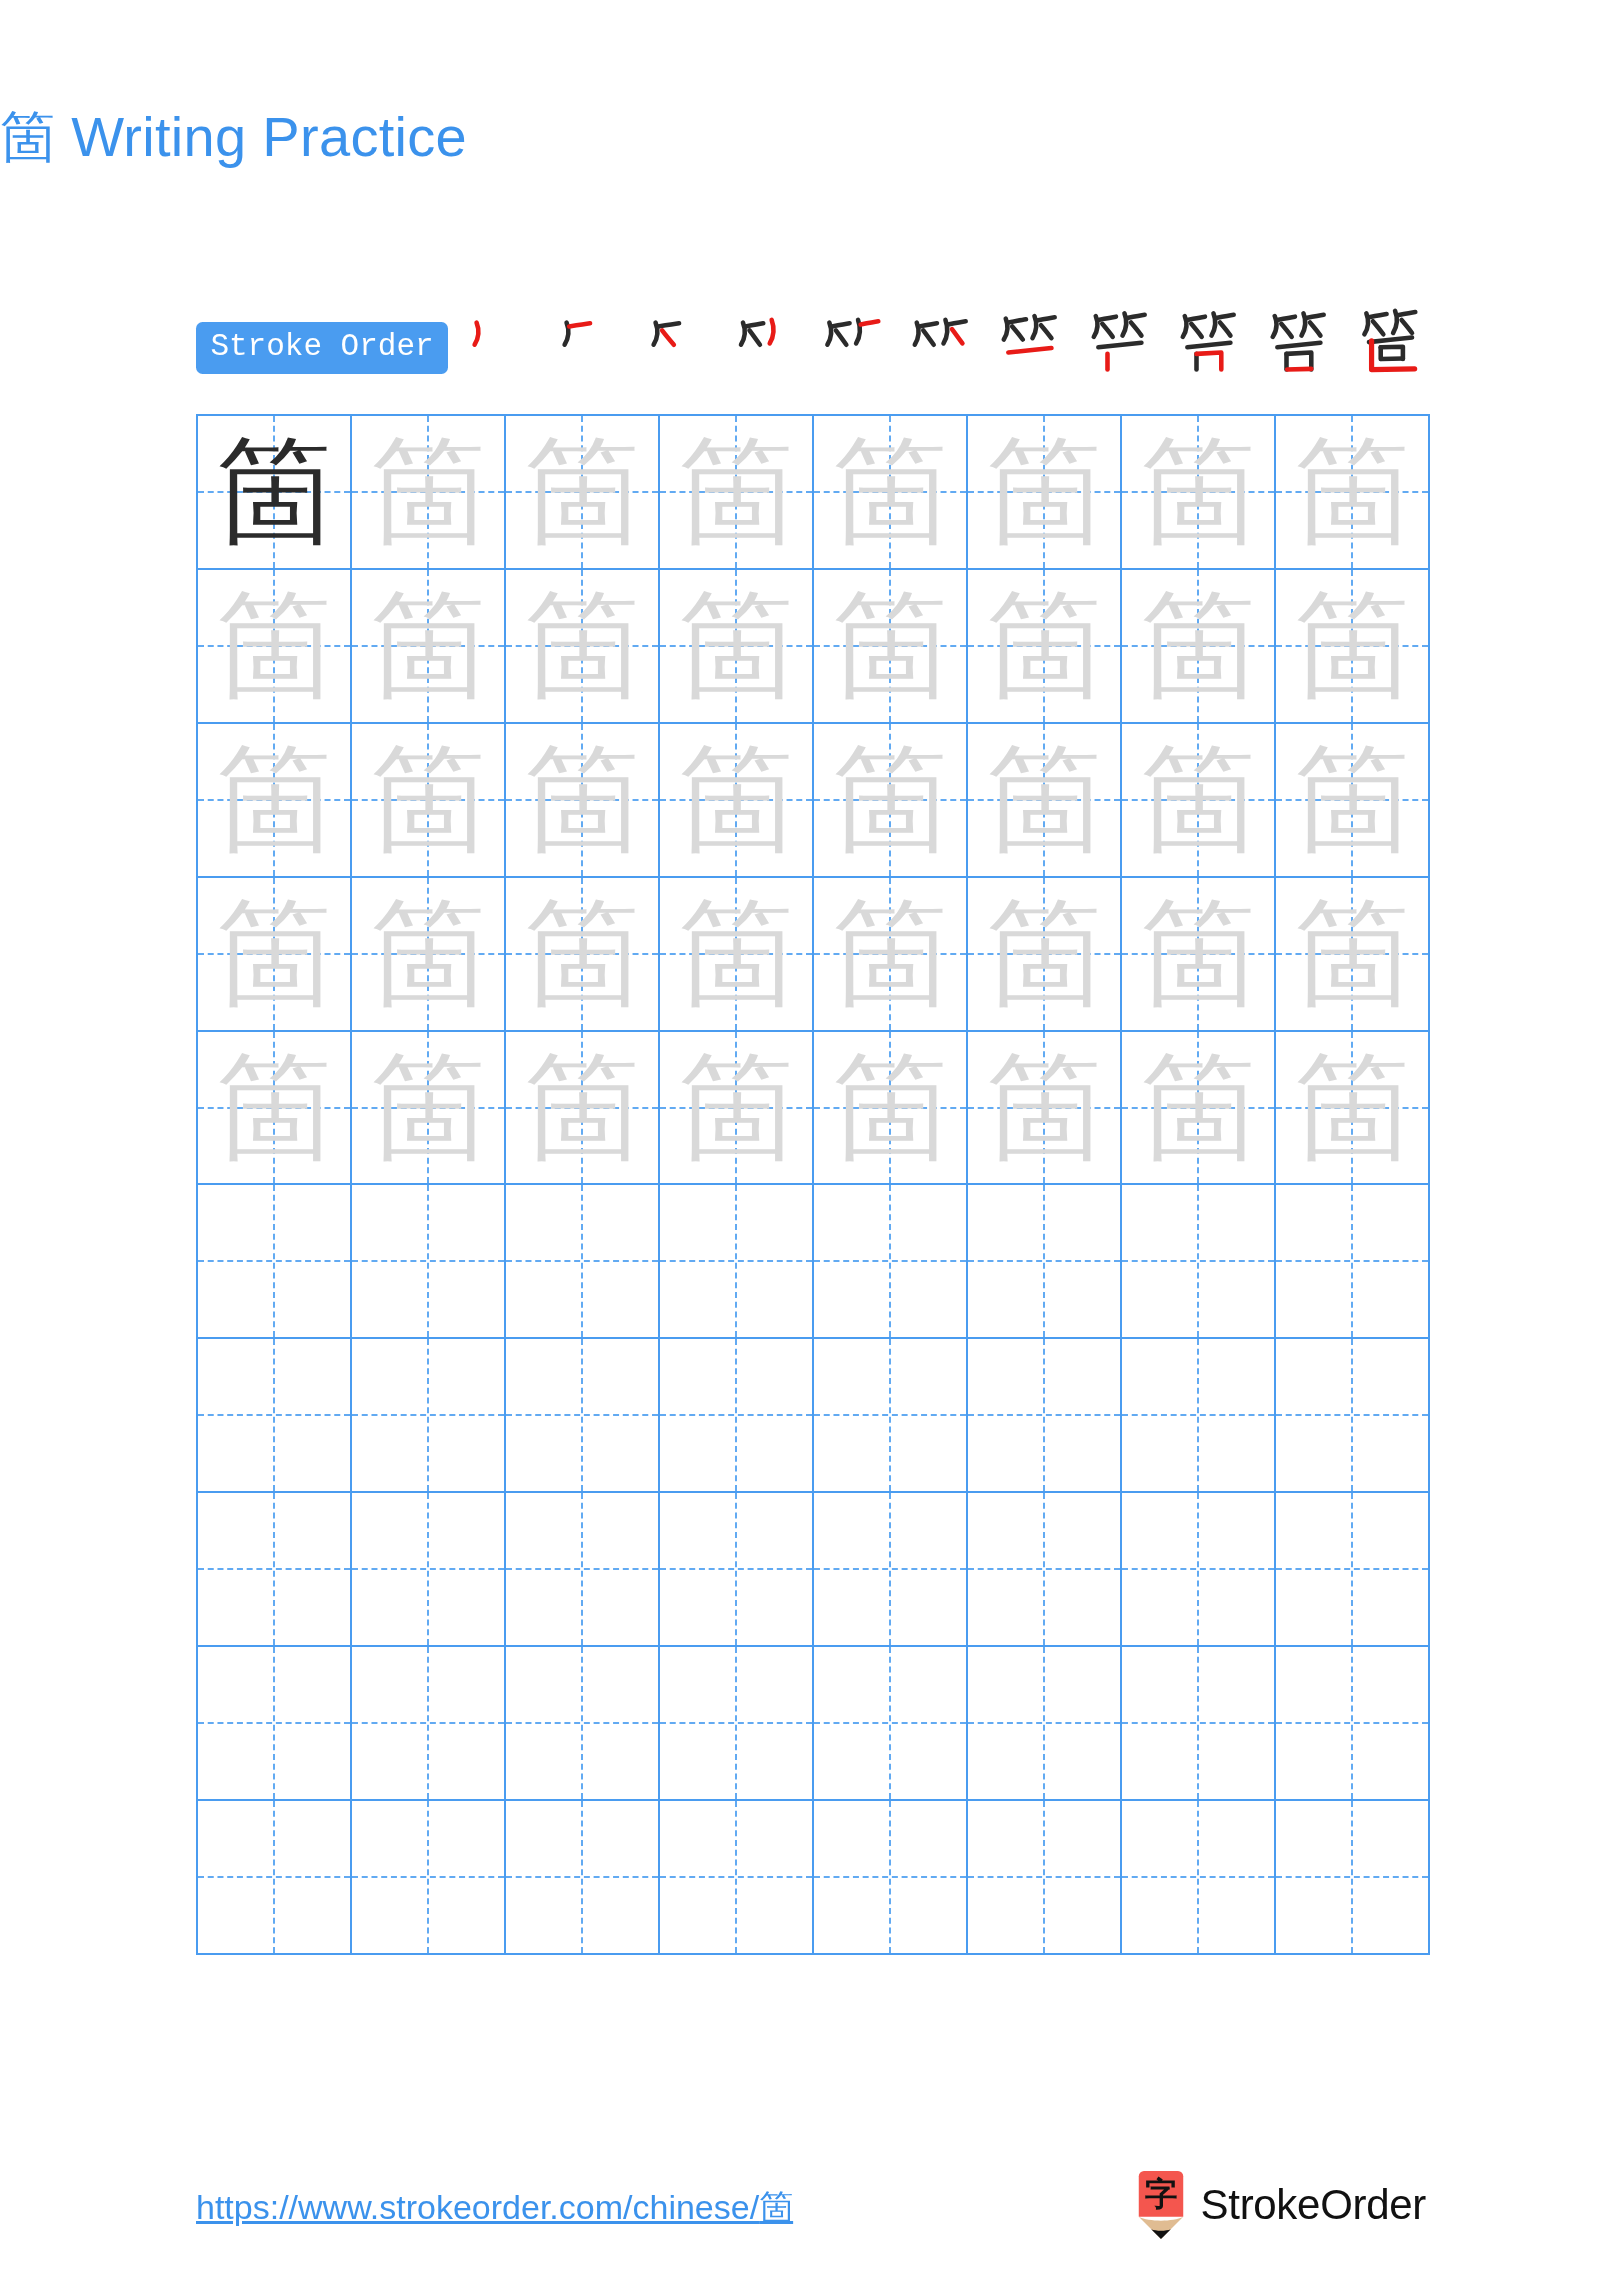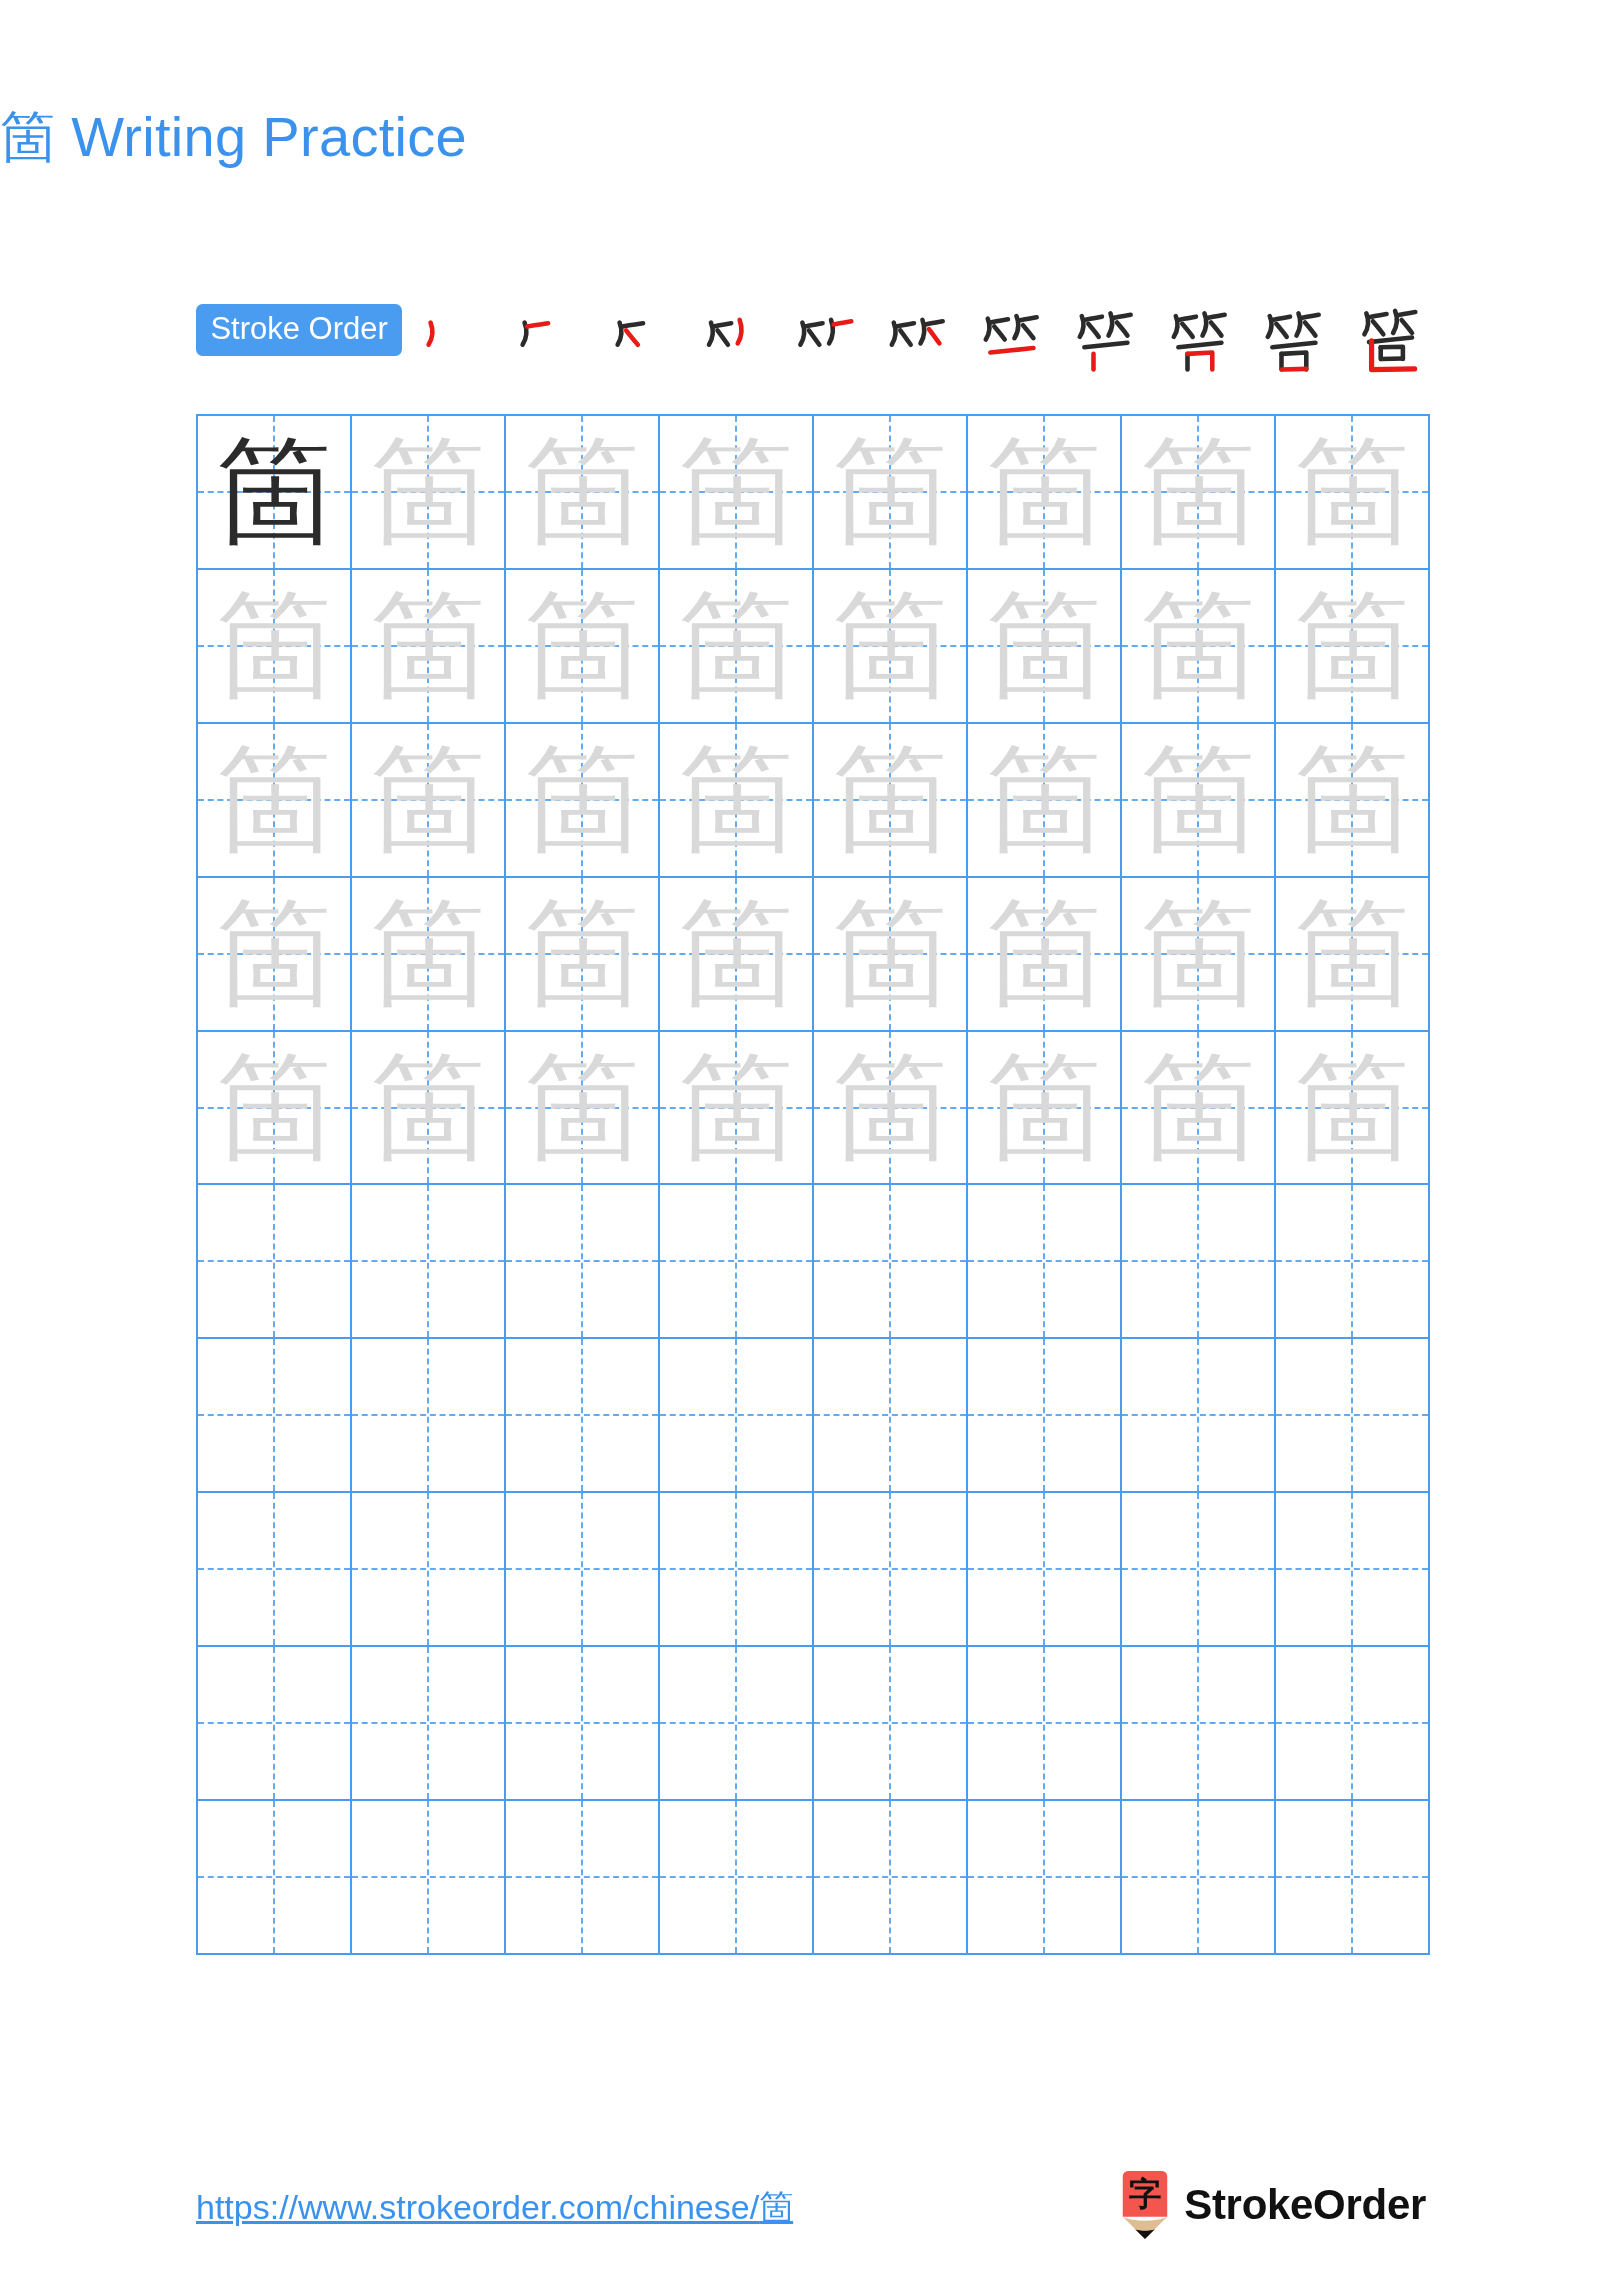--- a/index.html
+++ b/index.html
@@ -34,21 +34,22 @@
   }
 
   
   .stroke-order-row {
     position: absolute;
     left: 196px;
     top: 304px;
     width: 1237px;
     height: 71px;
     display: flex;
-    align-items: flex-start;
+    align-items: flex-end;
+    font-family: Liberation Mono, monospace;
   }
   .stroke-order-badge {
     background: #4a9cf0;
     color: #ffffff;
     font-size: 31px;
     line-height: 1;
     padding: 9.2px 14.4px 11.8px 14.4px;
     border-radius: 6.5px;
     white-space: nowrap;
     flex: 0 0 auto;
@@ -167,21 +168,21 @@
     gap: 14.4px;
   }
   .brand-logo {
     width: 50px;
     height: 68px;
     position: relative;
     flex: 0 0 auto;
   }
   .brand-name {
     font-size: 42px;
-    font-weight: bold;
+    font-weight: normal;
     color: #111111;
     letter-spacing: -0.3px;
     white-space: nowrap;
   }
 </style>
 </head>
 <body>
 
 <div class="page-title"><span class="title-char">箇</span><span> Writing Practice</span></div>
 

